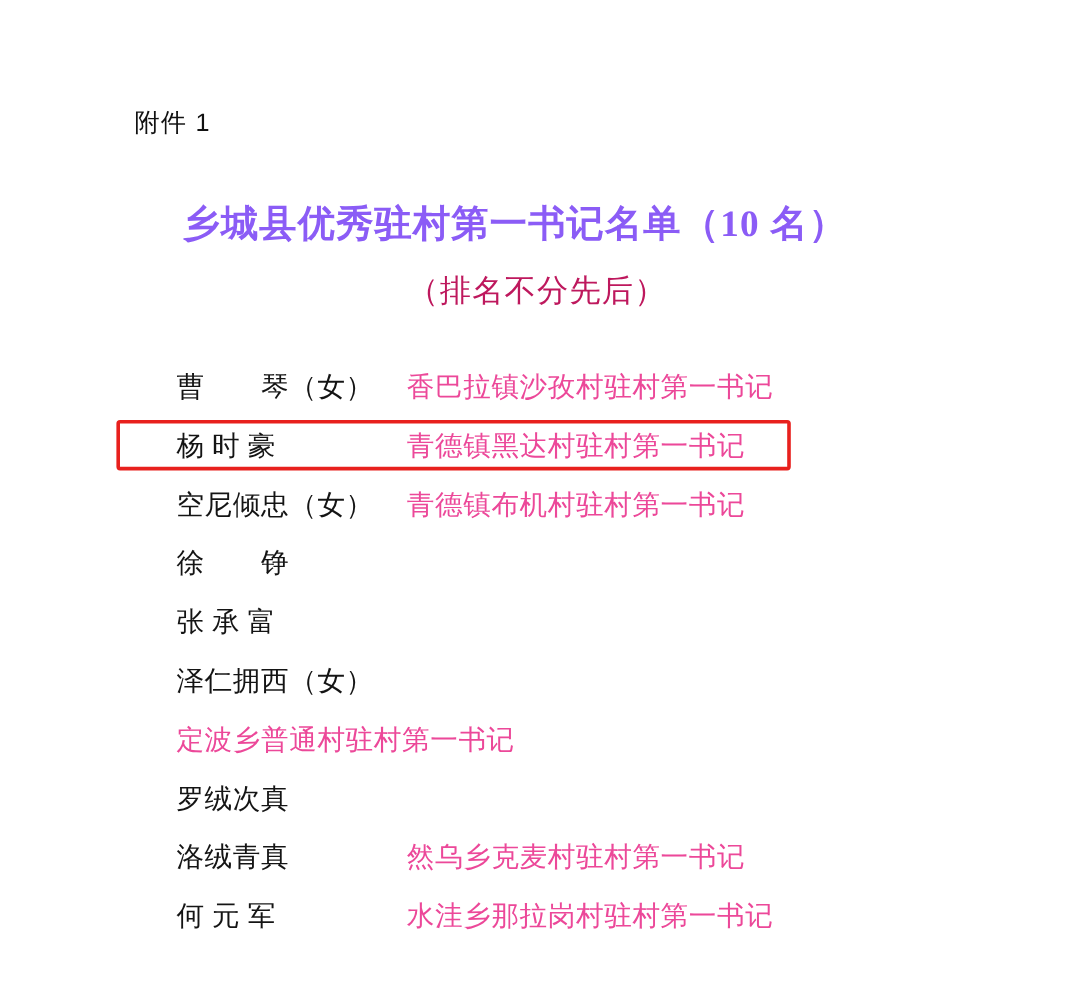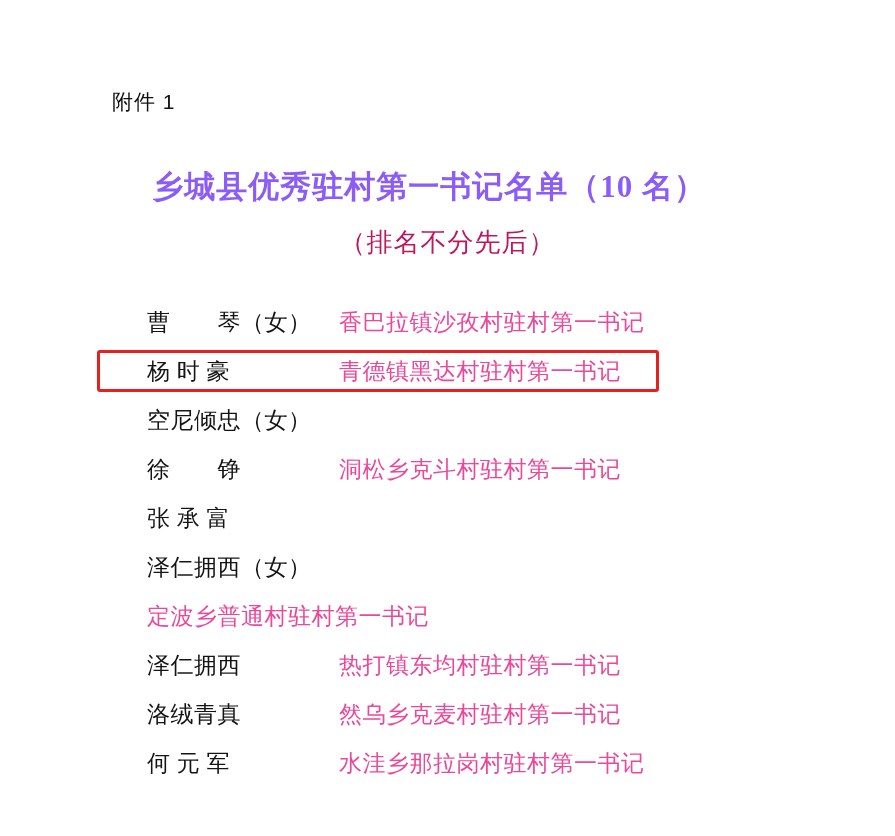--- a/index.html
+++ b/index.html
@@ -106,37 +106,36 @@
       <div class="list-row">
         <div class="cell-name">曹　　琴（女）</div>
         <div class="cell-role">香巴拉镇沙孜村驻村第一书记</div>
       </div>
       <div class="list-row">
         <div class="cell-name">杨 时 豪</div>
         <div class="cell-role">青德镇黑达村驻村第一书记</div>
       </div>
       <div class="list-row">
         <div class="cell-name">空尼倾忠（女）</div>
+        <div class="cell-role">青德镇布机村驻村第一书记</div>
       </div>
       <div class="list-row">
         <div class="cell-name">徐　　铮</div>
-        <div class="cell-role">洞松乡克斗村驻村第一书记</div>
       </div>
       <div class="list-row">
         <div class="cell-name">张 承 富</div>
       </div>
       <div class="list-row">
         <div class="cell-name">泽仁拥西（女）</div>
       </div>
       <div class="list-row">
         <div class="cell-role">定波乡普通村驻村第一书记</div>
       </div>
       <div class="list-row">
-        <div class="cell-name">泽仁拥西</div>
-        <div class="cell-role">热打镇东均村驻村第一书记</div>
+        <div class="cell-name">罗绒次真</div>
       </div>
       <div class="list-row">
         <div class="cell-name">洛绒青真</div>
         <div class="cell-role">然乌乡克麦村驻村第一书记</div>
       </div>
       <div class="list-row">
         <div class="cell-name">何 元 军</div>
         <div class="cell-role">水洼乡那拉岗村驻村第一书记</div>
       </div>
     </div>

